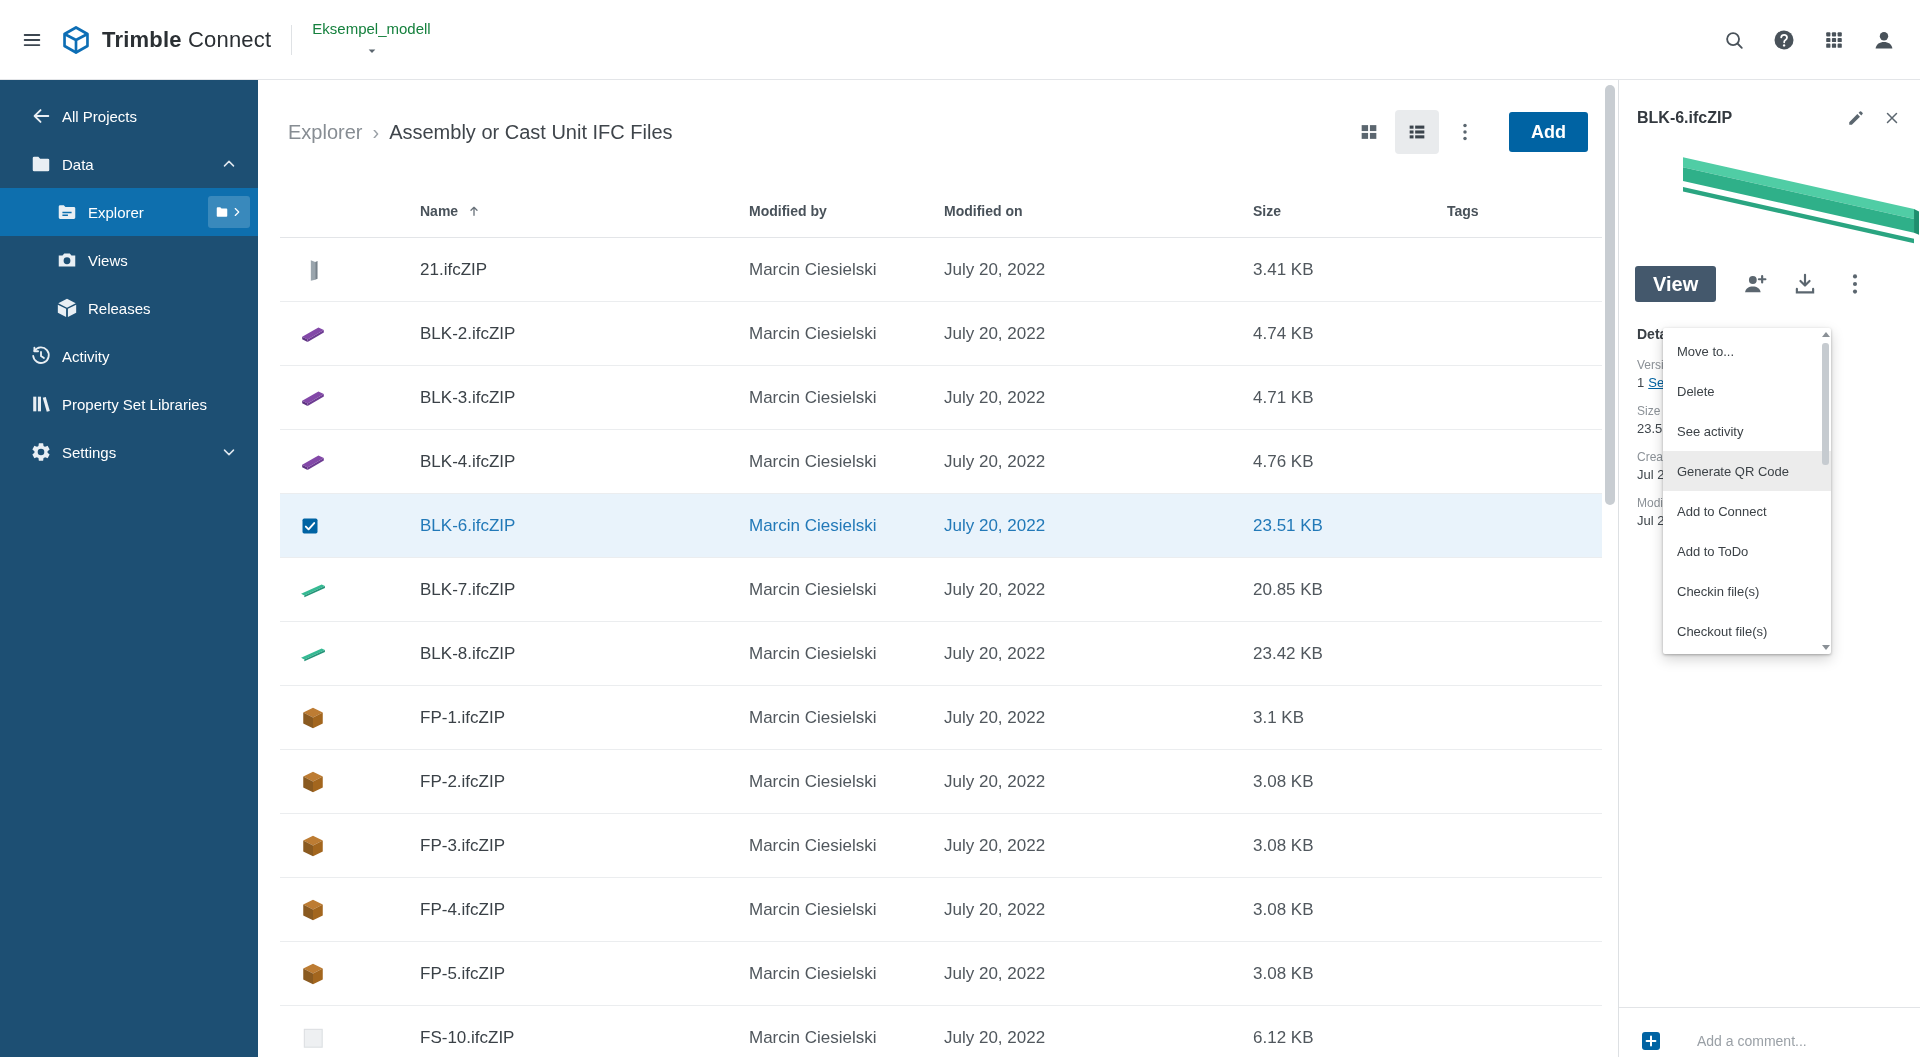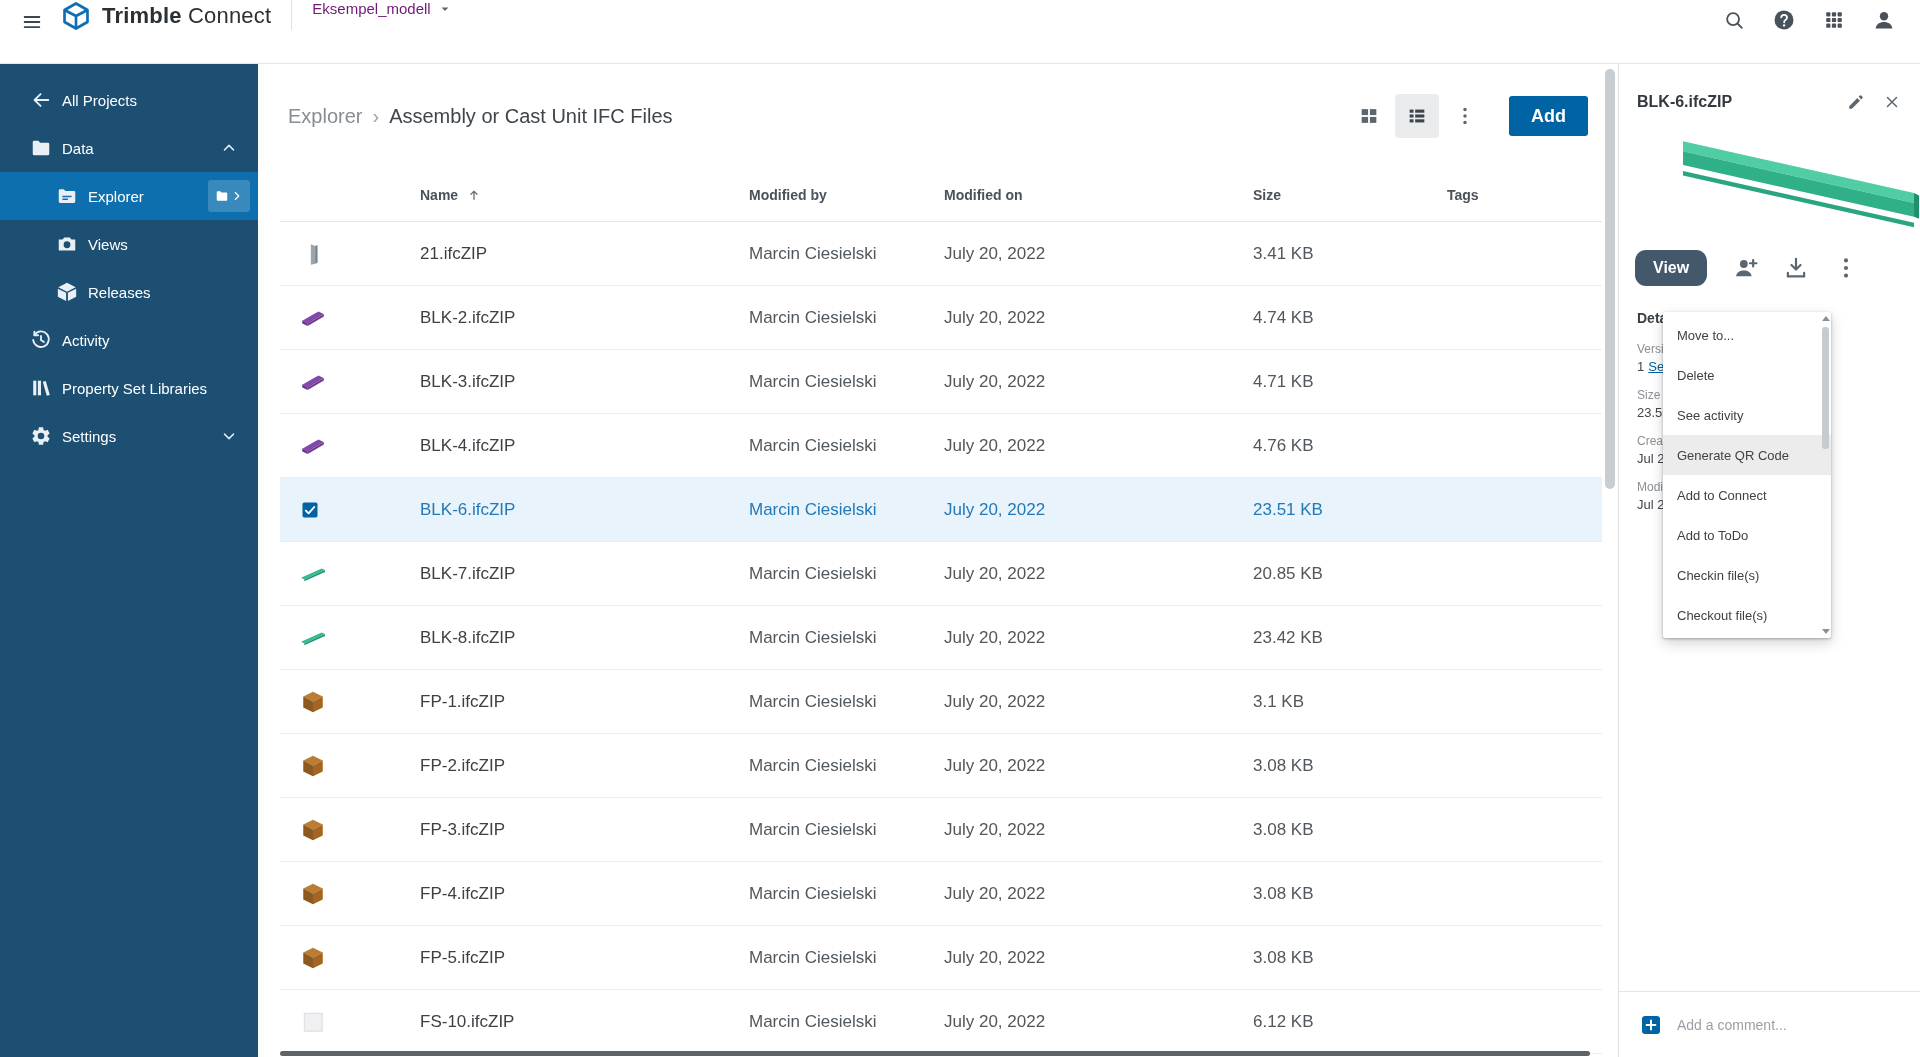--- a/index.html
+++ b/index.html
@@ -5,30 +5,30 @@
 <style>
   * { box-sizing: border-box; margin: 0; padding: 0; }
   html,body { width:1920px; height:1057px; overflow:hidden; }
   body { font-family:"Liberation Sans", sans-serif; background:#fff; color:#333; font-size:14px; }
 
   .i { display:inline-flex; flex:none; }
   .i svg { width:100%; height:100%; display:block; } .i16{width:16px;height:16px} .i18{width:18px;height:18px}
   .i22{width:22px;height:22px} .i24{width:24px;height:24px}
 
   
-  .topbar { height:64px; display:flex; align-items:flex-start; padding:0 16px 0 10px;
+  .topbar { height:80px; display:flex; align-items:center; padding:0 16px 0 10px;
             border-bottom:1px solid #e3e5e8; background:#fff; position:relative; z-index:20; }
   .hamburger { width:44px; height:44px; display:flex; align-items:center; justify-content:center;
                color:#3c4650; cursor:pointer; }
   .brand { display:flex; align-items:center; gap:10px; margin-left:6px; }
   .logo { width:32px; height:32px; }
   .brand-text { font-size:22px; color:#2b3034; letter-spacing:.2px; }
   .brand-text b { font-weight:700; }
   .divider { width:1px; height:30px; background:#dfe2e5; margin:0 20px; }
-  .project-switch { display:flex; align-items:center; gap:6px; font-size:15px; color:#701a75; cursor:pointer; }
+  .project-switch { display:flex; align-items:center; gap:6px; font-size:15px; color:#15803d; cursor:pointer;flex-direction:column; }
   .caret { color:#5b666f; }
   .topbar-right { margin-left:auto; display:flex; align-items:center; gap:10px; }
   .top-icon { width:40px; height:40px; border-radius:50%; display:flex; align-items:center;
               justify-content:center; color:#49525a; cursor:pointer; }
 
   
   .shell { display:flex; height:993px;justify-content:flex-end; }
 
   
   .sidebar { width:258px; flex:none; background:var(--sidebar-bg); padding-top:12px; }
@@ -87,22 +87,22 @@
   
   .panel { width:302px; flex:none; border-left:1px solid #dde0e3; background:#fff;
            position:relative; overflow:hidden; }
   .panel-head { display:flex; align-items:center; padding:20px 10px 0 18px; }
   .panel-title { flex:1; font-size:16px; font-weight:700; color:#33393f; }
   .panel-icon { width:36px; height:36px; display:flex; align-items:center; justify-content:center;
                 color:#5b666f; cursor:pointer; }
   .preview { height:120px; display:flex; align-items:center; padding:6px 0 0 60px; }
   .preview svg { width:242px; height:92px; }
   .actions { display:flex; align-items:center; gap:24px; padding:10px 14px 14px 16px; }
-  .view-btn { background:var(--view-btn); color:#fff; border:none; border-radius:11px; height:36px;
-              padding:0 18px; font-size:16px; font-weight:700; cursor:pointer; margin-right:2px;
+  .view-btn { background:var(--view-btn); color:#fff; border:none; border-radius:3px; height:36px;
+              padding:0 18px; font-size:20px; font-weight:700; cursor:pointer; margin-right:2px;
               font-family:"Liberation Sans",sans-serif; }
   .action-icon { width:26px; height:26px; color:#5b666f; cursor:pointer; }
 
   .details { padding:10px 18px 0 18px; }
   .details-h { font-size:14px; font-weight:700; color:#3a4046; margin-bottom:16px; }
   .field { margin-bottom:14px; }
   .f-label { font-size:12px; color:#8b9197; margin-bottom:3px; }
   .f-value { font-size:13px; color:#3f464c; }
   .f-link { color:var(--brand-blue); text-decoration:underline; cursor:pointer; margin-left:4px; }
 
@@ -119,21 +119,21 @@
   .ctx-arrow.up { top:1px; border-bottom:5px solid #8a9096; }
   .ctx-arrow.down { bottom:1px; border-top:5px solid #8a9096; }
   .ctx-thumb { position:absolute; top:12px; left:1px; width:7px; height:122px;
                background:#c6cbd0; border-radius:3px; }
 
   
   .comment-bar { position:absolute; left:0; right:0; bottom:0; height:66px; background:#fff;
                  border-top:1px solid #e2e4e7; display:flex; align-items:center; gap:14px; padding:0 20px; }
   .comment-add { width:24px; height:24px; color:var(--brand-blue); cursor:pointer; }
   .comment-input { flex:1; border:none; outline:none; font-size:14px; color:#15803d;
-                   font-family:"Liberation Sans",sans-serif; background:transparent; }
+                   font-family:"Liberation Sans",sans-serif; background:transparent;margin-left:20px; }
   .comment-input::placeholder { color:#9aa0a6; }
 </style>
 </head>
 <body>
 
 <header class="topbar">
   <div class="hamburger">
     <span class="i i22">
         <svg viewBox="0 0 24 24" xmlns="http://www.w3.org/2000/svg">
           <path d="M4 6.5h16M4 12h16M4 17.5h16" stroke="currentColor" stroke-width="2" stroke-linecap="round" fill="none"></path>

